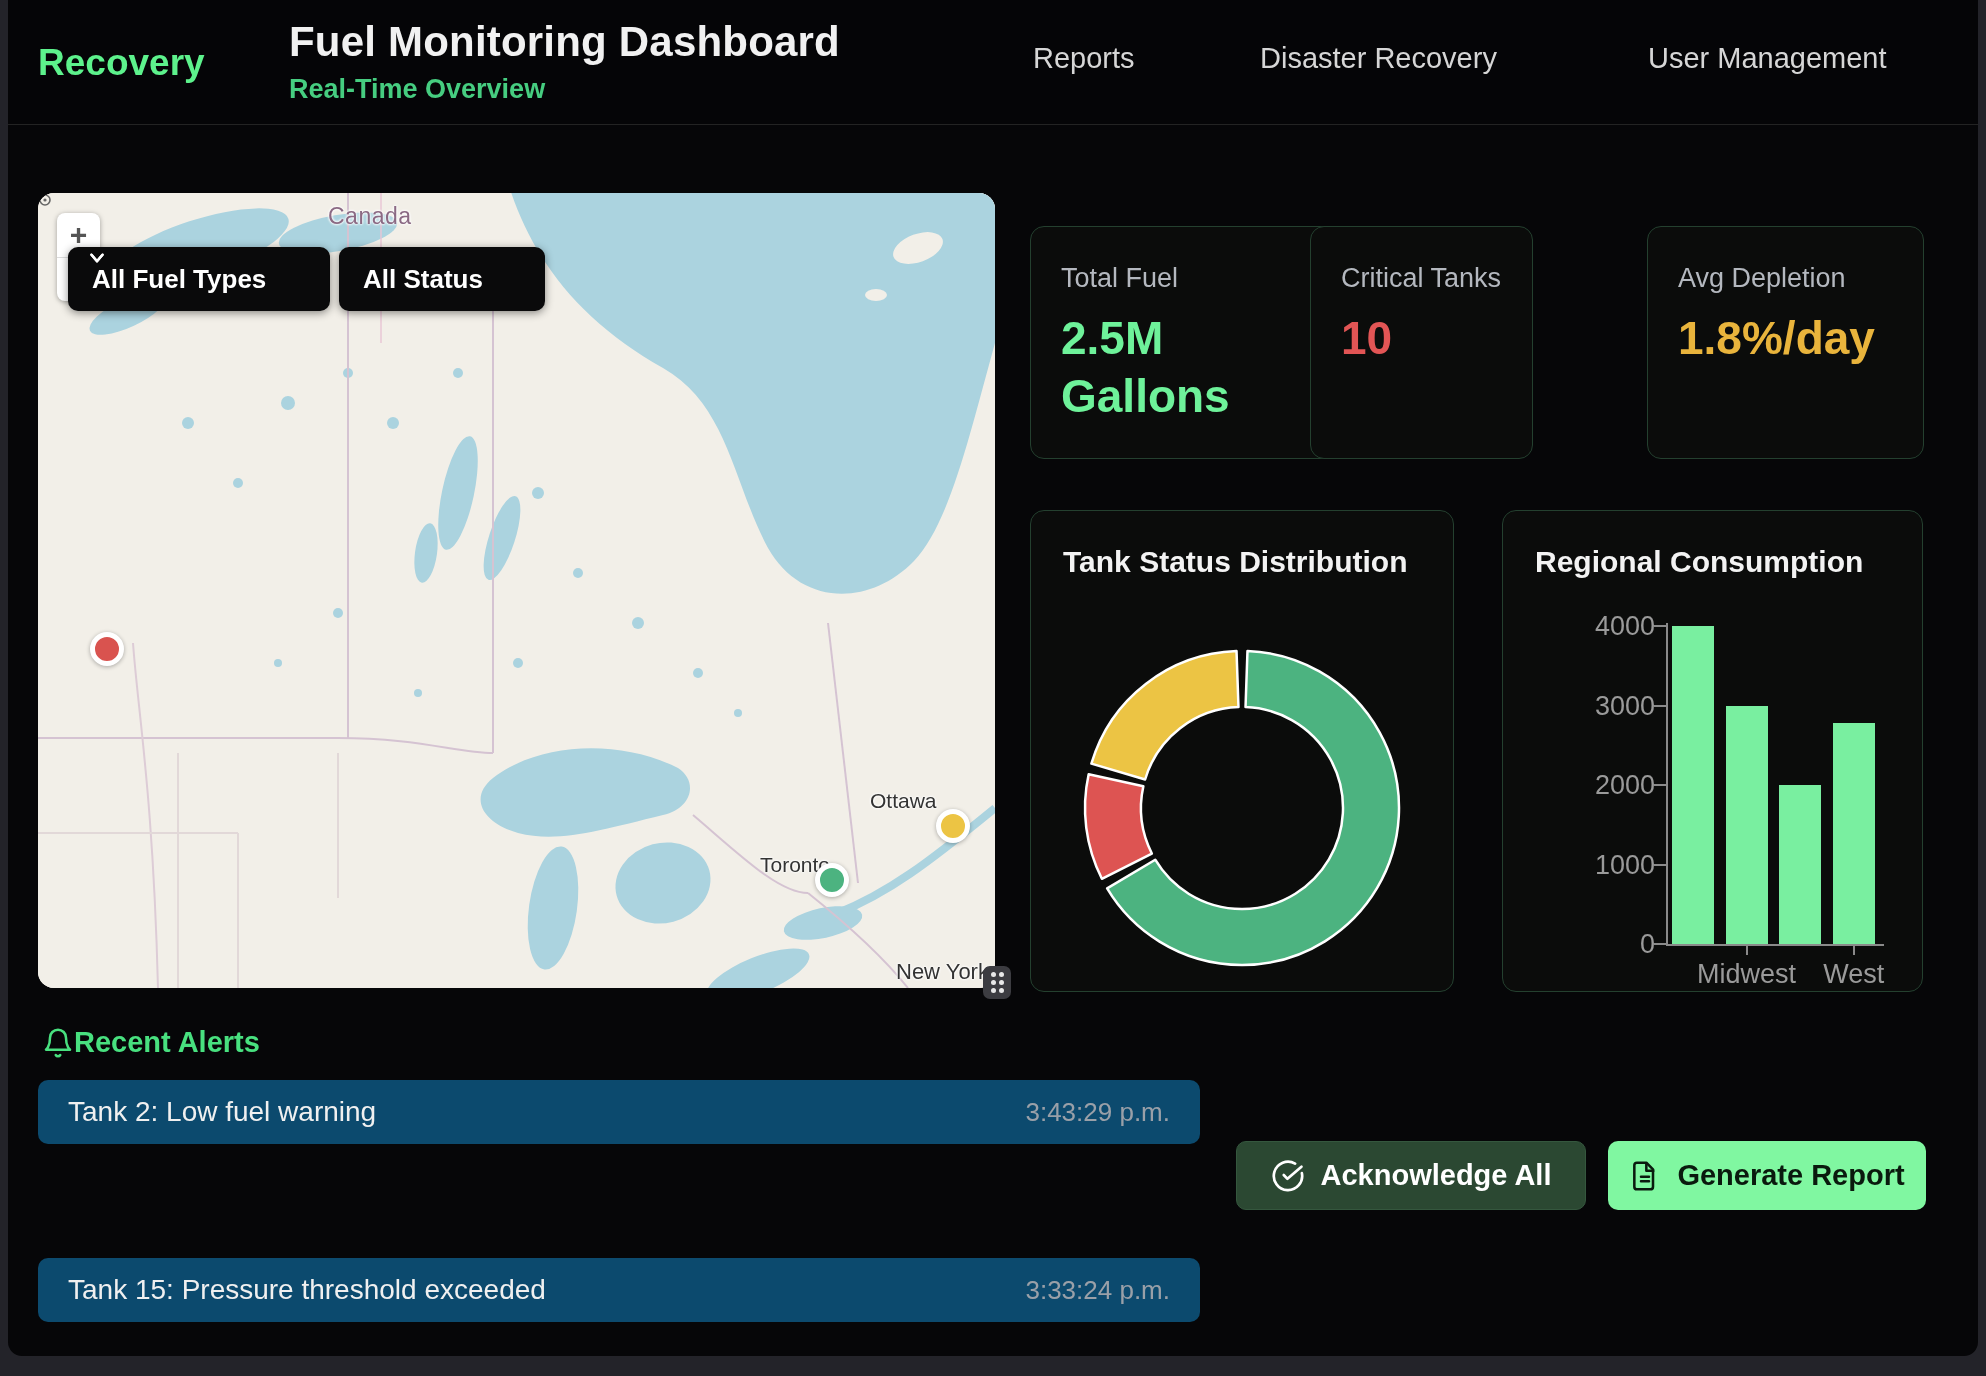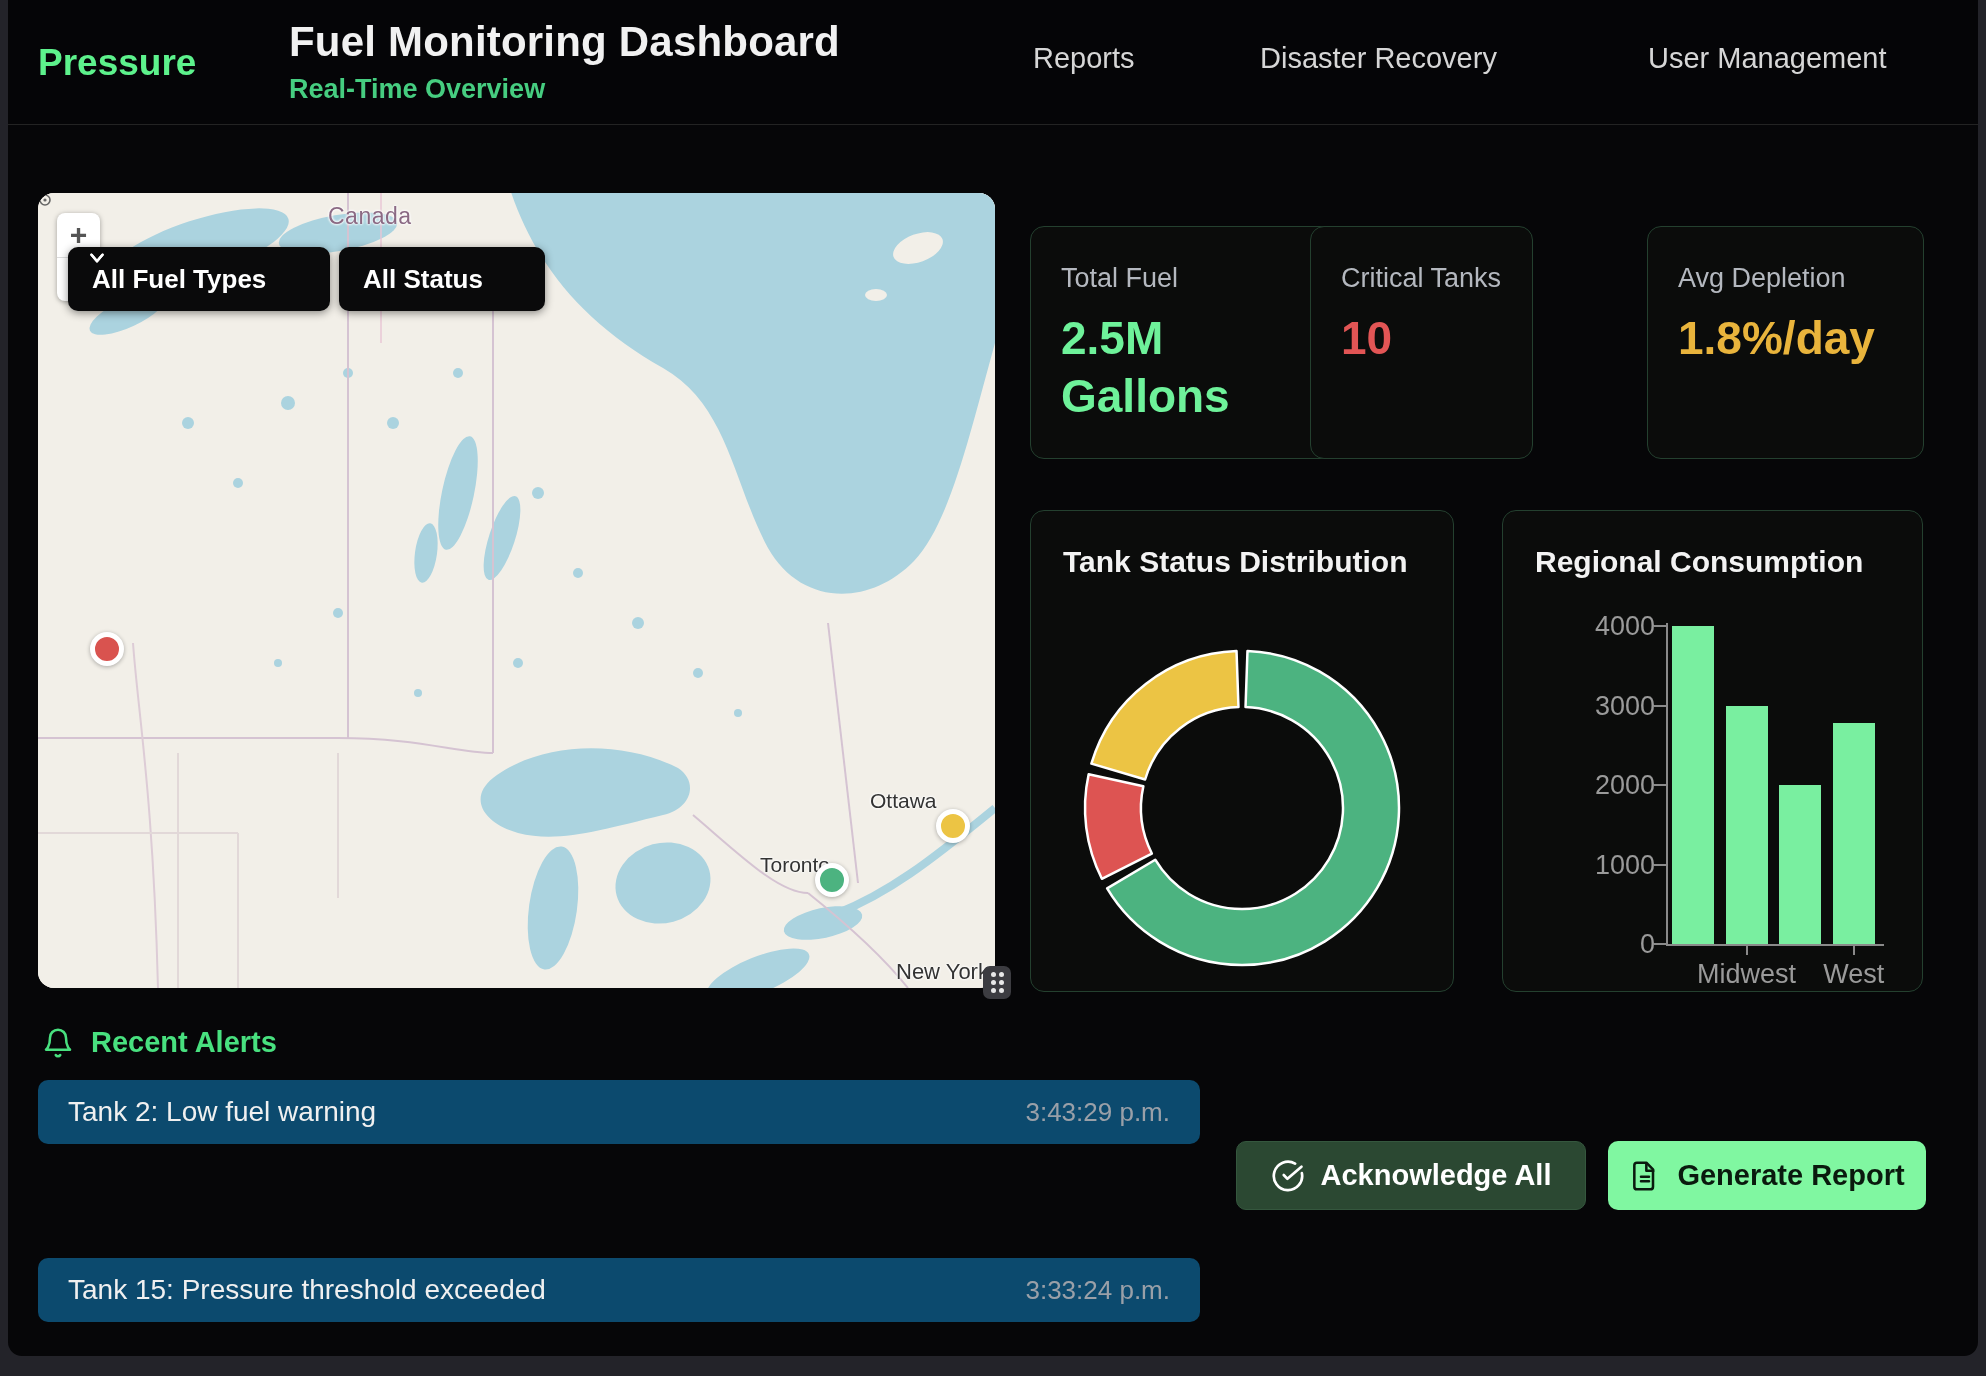--- a/index.html
+++ b/index.html
@@ -52,40 +52,40 @@
   .axis { position:absolute; background:#8a8a8a; }
   .axis-y { left:163px; top:112px; width:2px; height:323px; }
   .axis-x { left:163px; top:433px; width:218px; height:2px; }
   .ytick { position:absolute; width:110px; text-align:right; font-size:27px; color:#9a9a9a; }
   .ytick-dash { position:absolute; width:12px; height:2px; background:#8a8a8a; }
   .xtick-dash { position:absolute; width:2px; height:9px; background:#8a8a8a; }
   .xcat { position:absolute; width:170px; text-align:center; font-size:27px; color:#9a9a9a; }
   .bar { position:absolute; width:42px; }
 
   
-  .alerts-header { position:absolute; left:34px; top:1026px; display:flex; align-items:center; gap:17px; }
+  .alerts-header { position:absolute; left:34px; top:1026px; display:flex; align-items:center; gap:0; }
   .alerts-title { font-size:29px; font-weight:bold; color:#48e07f; }
   .alert-row { position:absolute; left:30px; width:1162px; height:64px; background:#0c4a6e; border-radius:10px; display:flex; align-items:center; justify-content:space-between; padding:0 30px; }
   .r1 { top:1080px; } .r2 { top:1169px; } .r3 { top:1258px; }
   .alert-msg { font-size:28px; color:#f0f0f0; }
   .alert-time { font-size:26px; color:#9aa0a8; }
 
   
   .btn { position:absolute; top:1141px; height:69px; border-radius:10px; display:flex; align-items:center; justify-content:center; gap:16px; font-size:29px; font-weight:bold; cursor:pointer; border:none; }
   .btn-ack { left:1228px; width:350px; background:#2b4832; color:#fff; border:1px solid #35573e; }
   .btn-gen { left:1600px; width:318px; background:#80f7a1; color:#0a1a0e; }
   .btn svg { flex:none; }
 </style>
 </head>
 <body>
 
 <div id="app">
 
   <div class="header">
-    <div class="brand">Pressure</div>
+    <div class="brand">Recovery</div>
     <div class="title-block">
       <div class="page-title">Fuel Monitoring Dashboard</div>
       <div class="page-subtitle">Real-Time Overview</div>
     </div>
     <div class="nav-item nav-reports">Reports</div>
     <div class="nav-item nav-dr">Disaster Recovery</div>
     <div class="nav-item nav-um">User Management</div>
   </div>
 
   <div class="map-panel">

